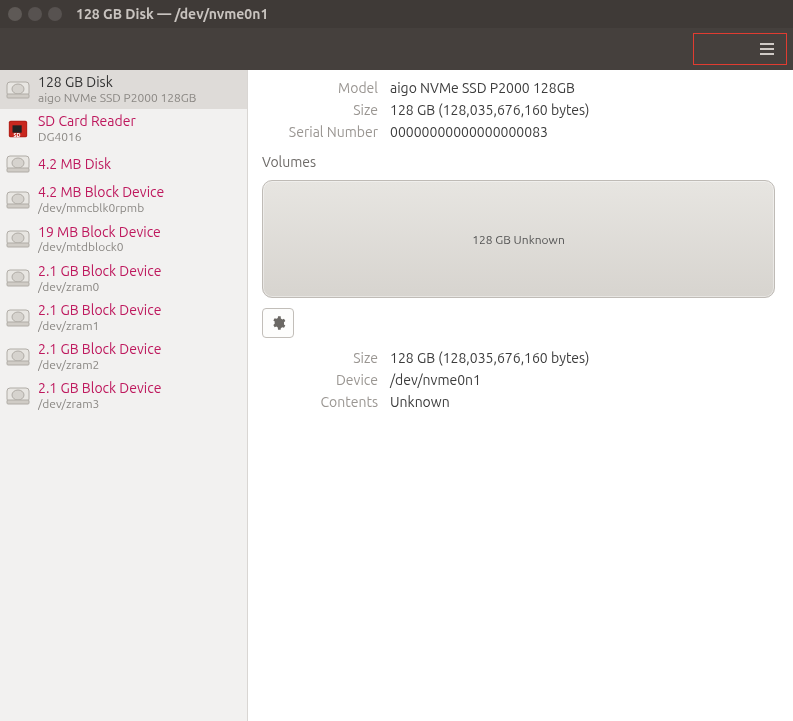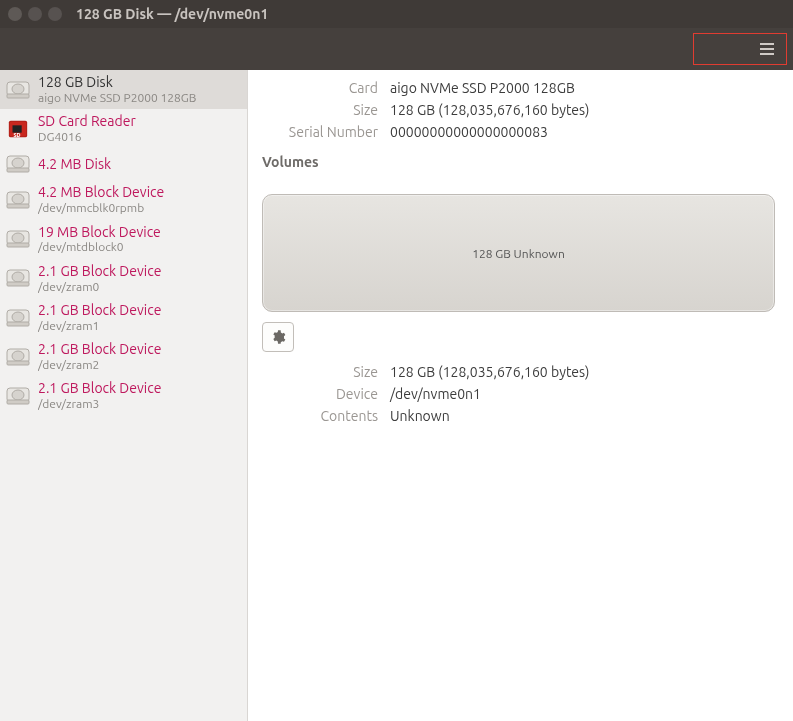--- a/index.html
+++ b/index.html
@@ -90,22 +90,22 @@
 .info-grid {
   display:grid;
   grid-template-columns: 130px 1fr;
   column-gap: 12px;
   row-gap: 6px;
   margin-bottom: 14px;
 }
 .info-label { text-align:right; color:#9a9692; font-size:14px; }
 .info-val { color:#3c3c3c; font-size:14px; }
 .section-head {
-  color:#6e6b68; font-weight:700; font-size:14px;
-  margin: 8px 0 24px 14px;
+  color:#6e6b68; font-weight:400; font-size:14px;
+  margin: 8px 0 10px 14px;
 }
 .vol-box {
   margin: 0 0 10px 14px;
   height: 118px;
   border:1px solid #bfbbb6;
   border-radius:10px;
   background: linear-gradient(#e7e5e1,#d7d4cf);
   display:flex; align-items:center; justify-content:center;
   color:#555; font-size:12px;
   box-shadow: inset 0 0 0 1px rgba(255,255,255,.4);
@@ -258,21 +258,21 @@
           </div>
           <div class="labels">
             <div class="name">2.1 GB Block Device</div>
             <div class="sub">/dev/zram3</div>
           </div>
         </div>
       </div>
 
     <div class="main">
       <div class="info-grid">
-        <div class="info-label">Card</div>
+        <div class="info-label">Model</div>
         <div class="info-val">aigo NVMe SSD P2000 128GB</div>
         <div class="info-label">Size</div>
         <div class="info-val">128 GB (128,035,676,160 bytes)</div>
         <div class="info-label">Serial Number</div>
         <div class="info-val">00000000000000000083</div>
       </div>
 
       <div class="section-head">Volumes</div>
 
       <div class="vol-box">

